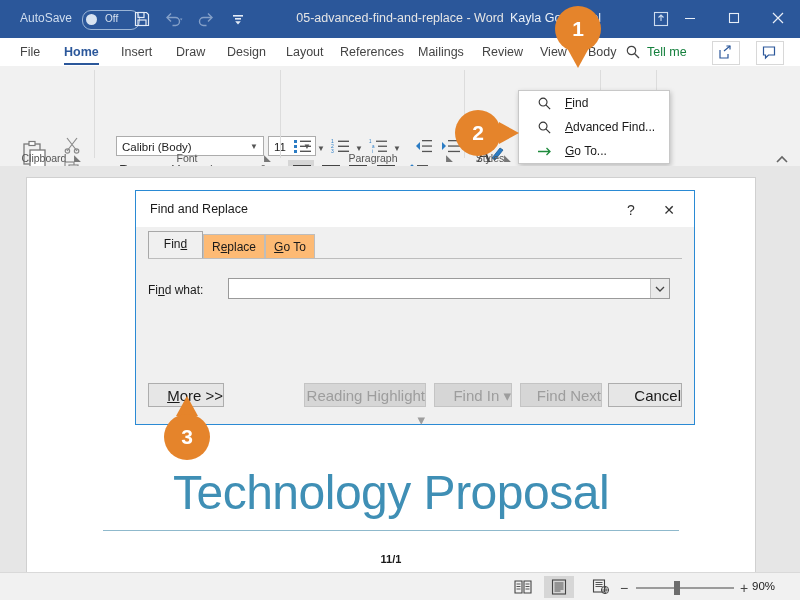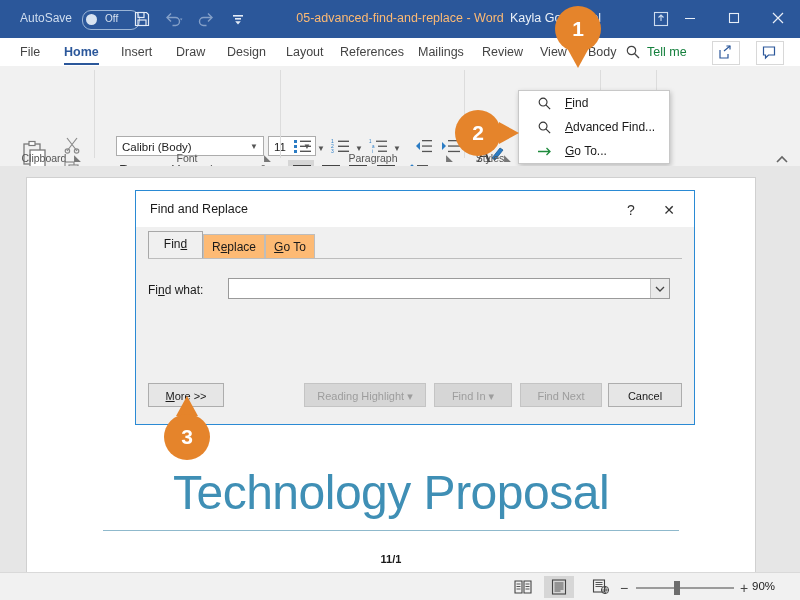--- a/index.html
+++ b/index.html
@@ -13,21 +13,21 @@
 
   
   .titlebar{position:absolute;left:0;top:0;width:800px;height:38px;background:#2b579a;color:#fff;}
   .autosave{position:absolute;left:20px;top:11px;font-size:12px;color:#cfddef;}
   .toggle{position:absolute;left:82px;top:10px;width:56px;height:18px;border:1px solid #9ab4d6;border-radius:9px;}
   .toggle .knob{position:absolute;left:3px;top:3px;width:11px;height:11px;border-radius:50%;background:#d8e3f1;}
   .toggle .tlabel{position:absolute;left:22px;top:2px;font-size:10px;color:#d8e3f1;}
   .qat{position:absolute;top:9px;width:22px;height:20px;color:#e4ecf7;}
   .qat svg{display:block;}
   .qat.dim{opacity:.55;}
-  .wintitle{position:absolute;left:0;top:11px;width:800px;text-align:center;font-size:12.5px;color:#fdba74;}
+  .wintitle{position:absolute;left:0;top:11px;width:800px;text-align:center;font-size:12.5px;color:#e5e5e5;}
   .username{position:absolute;left:510px;top:11px;font-size:12.5px;color:#eaf0f8;white-space:nowrap;}
   .acct-icon{position:absolute;left:652px;top:10px;width:18px;height:18px;}
   .winbtn{position:absolute;top:0;width:44px;height:38px;color:#e8eef7;}
   .winbtn .g{position:absolute;left:50%;top:50%;transform:translate(-50%,-50%);}
 
   
   .tabstrip{position:absolute;left:0;top:38px;width:800px;height:28px;background:#fff;}
   .tab{position:absolute;top:0;height:28px;line-height:28px;font-size:12.5px;color:#444;padding:0 6px;white-space:nowrap;}
   .tab.active{color:#2b579a;font-weight:bold;}
   .tab.active:after{content:"";position:absolute;left:6px;right:6px;bottom:1px;height:2.5px;background:#2b579a;}
@@ -68,21 +68,21 @@
   .dlg-title .t{position:absolute;left:14px;top:11px;font-size:12.5px;color:#1a1a1a;}
   .dlg-help{position:absolute;right:52px;top:8px;width:22px;height:22px;font-size:14px;color:#333;text-align:center;line-height:22px;}
   .dlg-close{position:absolute;right:14px;top:8px;width:22px;height:22px;text-align:center;line-height:22px;font-size:14px;color:#333;}
   .dlg-body{position:absolute;left:0;top:36px;width:558px;height:197px;background:#f0f0f0;}
   .dtab{position:absolute;top:7px;height:24px;background:#fdba74;border:1px solid #bdbdbd;border-bottom:none;font-size:12px;color:#1a1a1a;line-height:24px;text-align:center;box-sizing:border-box;}
   .dtab.sel{background:#f0f0f0;top:4px;height:27px;border-color:#a8a8a8;}
   .tabline{position:absolute;left:12px;top:31px;width:534px;height:1px;background:#bdbdbd;}
   .fw-label{position:absolute;left:12px;top:56px;font-size:12px;color:#1a1a1a;}
   .fw-combo{position:absolute;left:92px;top:51px;width:442px;height:21px;background:#fff;border:1px solid #9a9a9a;box-sizing:border-box;}
   .fw-combo .arrowbox{position:absolute;right:0;top:0;width:18px;height:19px;background:#eaeaea;border-left:1px solid #c3c3c3;}
-  .dbtn{position:absolute;height:24px;border:1px solid #adadad;background:#e1e1e1;font-size:11px;color:#1a1a1a;text-align:center;line-height:24px;box-sizing:border-box;}
+  .dbtn{position:absolute;height:24px;border:1px solid #adadad;background:#e1e1e1;font-size:15px;color:#1a1a1a;text-align:right;line-height:24px;box-sizing:border-box;}
   .dbtn.dis{color:#9d9d9d;background:#d6d6d6;border-color:#c4c4c4;}
   .dbtn.on{background:#e6e6e6;}
 
   
   .statusbar{position:absolute;left:0;top:572px;width:800px;height:28px;background:#f1f1f1;border-top:1px solid #d9d9d9;}
   .vbtn{position:absolute;top:3px;width:30px;height:22px;}
   .vbtn.sel{background:#d6d6d6;}
   .zoomslider{position:absolute;left:636px;top:14px;width:98px;height:2px;background:#9b9b9b;}
   .zknob{position:absolute;left:38px;top:-6px;width:6px;height:14px;background:#6d6d6d;}
   .zminus,.zplus{position:absolute;top:7px;font-size:14px;color:#444;}

